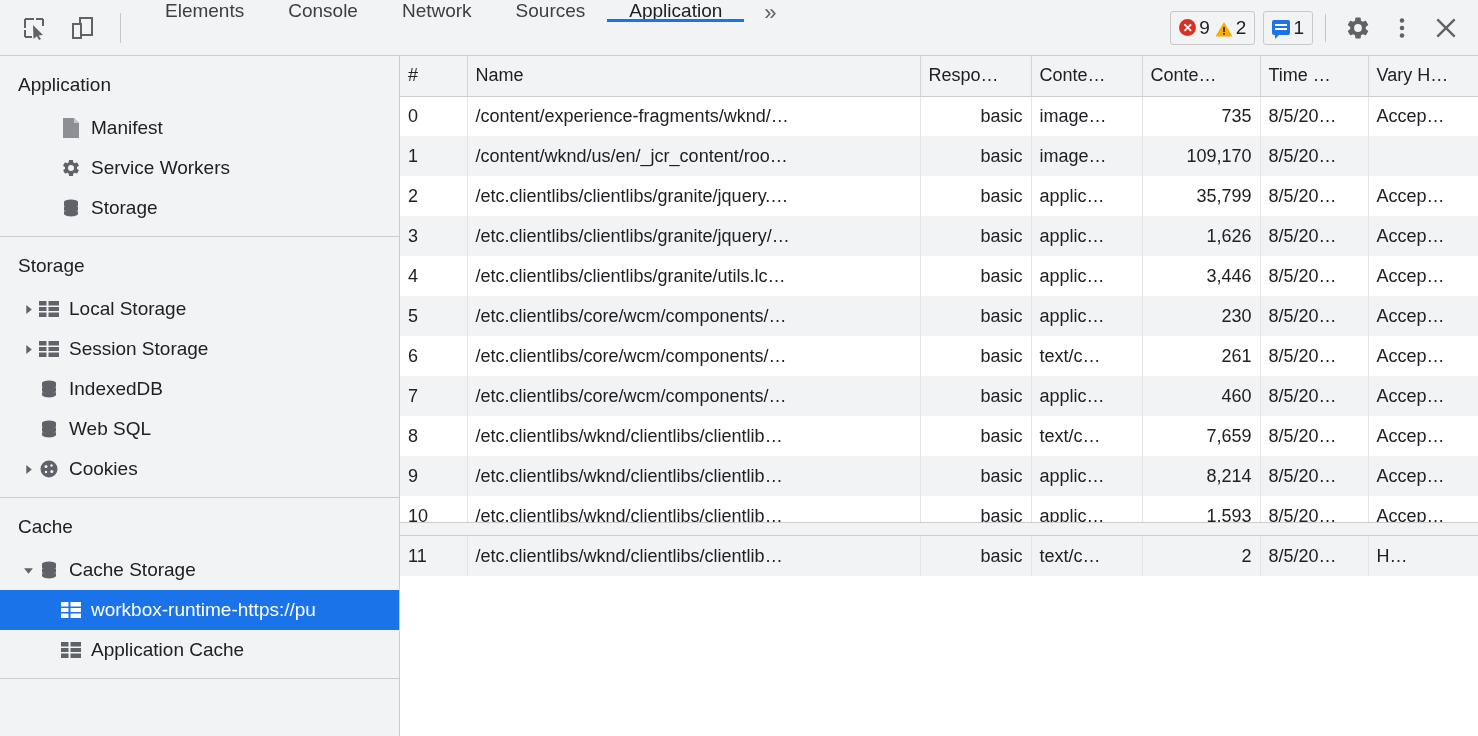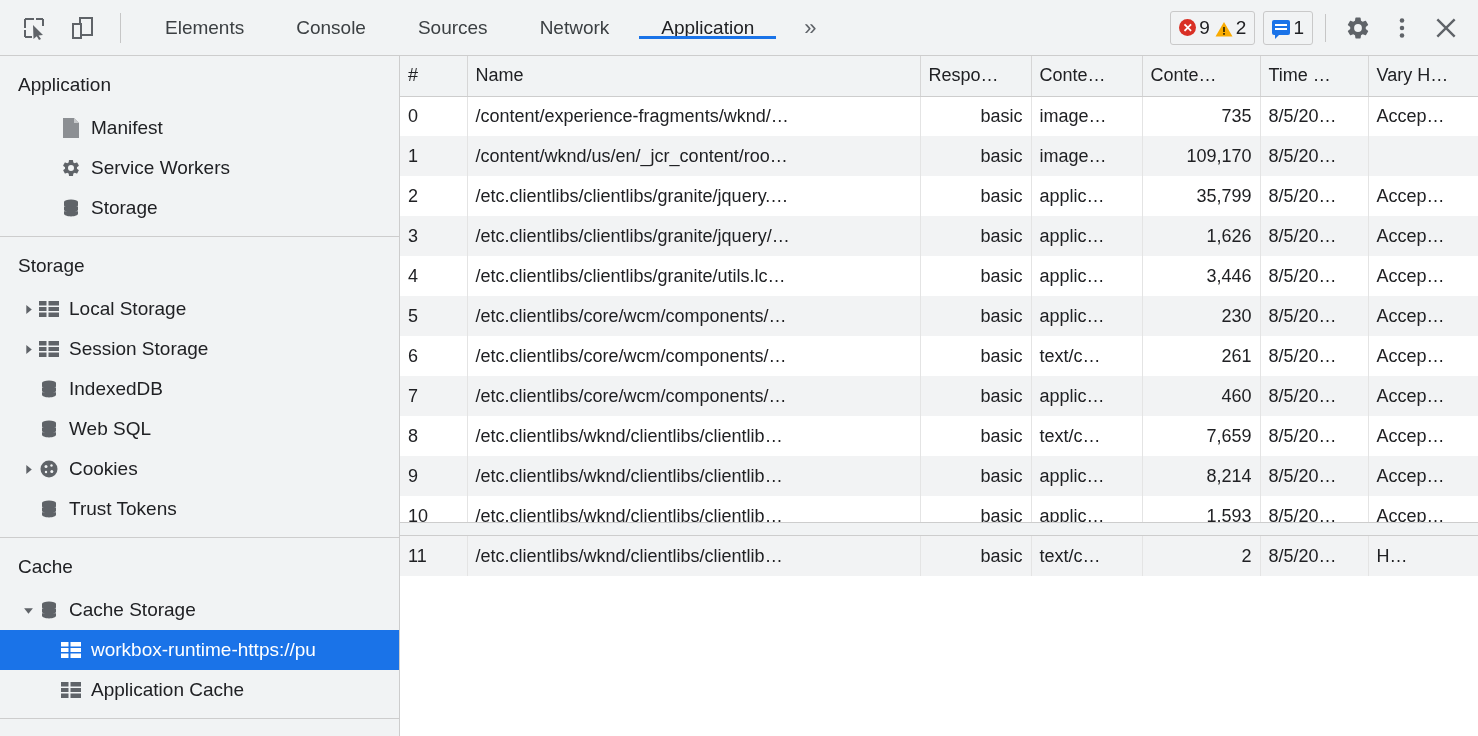--- a/index.html
+++ b/index.html
@@ -21,21 +21,21 @@
     position: relative;
   }
   .tb-left { display: flex; align-items: center; padding-left: 14px; gap: 8px; }
   .tb-icon-btn {
     width: 40px; height: 40px;
     display: flex; align-items: center; justify-content: center;
     background: transparent; border: none; cursor: pointer;
   }
   .tb-sep { width: 1px; height: 30px; background: #c6c6c6; margin: 0 10px; }
 
-  .tabs { display: flex; align-items: center; height: 56px; margin-left: 12px; gap: 8px; }
+  .tabs { display: flex; align-items: flex-start; height: 56px; margin-left: 12px; }
   .tab {
     display: flex; align-items: center;
     padding: 0 22px;
     font-size: 19px;
     color: #3c4043;
     cursor: pointer;
     position: relative;
     white-space: nowrap;
   }
   .tab.selected { color: #202124; }
@@ -219,24 +219,24 @@
   </div>
 
   <div class="tabs">
     <div class="tab">
         <span>Elements</span>
       </div>
     <div class="tab">
         <span>Console</span>
       </div>
     <div class="tab">
+        <span>Network</span>
+      </div>
+    <div class="tab">
         <span>Sources</span>
-      </div>
-    <div class="tab">
-        <span>Network</span>
       </div>
     <div class="tab selected">
         <span>Application</span>
       </div>
     <div class="tab-more">
         <span>»</span>
       </div>
   </div>
 
   <div class="tb-right">
@@ -412,36 +412,20 @@
             <svg width="20" height="20" viewBox="0 0 20 20">
               <circle cx="10" cy="10" r="8.5" fill="#5f6368"></circle>
               <circle cx="7" cy="7.5" r="1.5" fill="#f1f3f4"></circle>
               <circle cx="12.5" cy="6.5" r="1.2" fill="#f1f3f4"></circle>
               <circle cx="12.8" cy="12.5" r="1.5" fill="#f1f3f4"></circle>
               <circle cx="7" cy="13" r="1.2" fill="#f1f3f4"></circle>
             </svg>
           </span>
           <span>Cookies</span>
         </div>
-        <div class="side-item indent-1">
-          <span class="twisty empty">
-            <svg width="11" height="11" viewBox="0 0 10 10">
-              <path d="M3 1 L8 5 L3 9 Z" fill="#5f6368"></path>
-            </svg>
-          </span>
-          <span class="side-ico">
-            <svg width="20" height="20" viewBox="0 0 20 20">
-              <ellipse cx="10" cy="4" rx="7" ry="2.6" fill="#5f6368"></ellipse>
-              <path d="M3 4v3.2c0 1.4 3.1 2.6 7 2.6s7-1.2 7-2.6V4z" fill="#5f6368"></path>
-              <path d="M3 8.6v3.2c0 1.4 3.1 2.6 7 2.6s7-1.2 7-2.6V8.6z" fill="#5f6368"></path>
-              <path d="M3 13.2v2.6c0 1.4 3.1 2.6 7 2.6s7-1.2 7-2.6v-2.6z" fill="#5f6368"></path>
-            </svg>
-          </span>
-          <span>Trust Tokens</span>
-        </div>
       </div>
       <div class="side-section">
         <div class="side-title">Cache</div>
         <div class="side-item indent-1">
           <span class="twisty">
             <svg width="11" height="11" viewBox="0 0 10 10">
               <path d="M1 3 L9 3 L5 8 Z" fill="#5f6368"></path>
             </svg>
           </span>
           <span class="side-ico">

